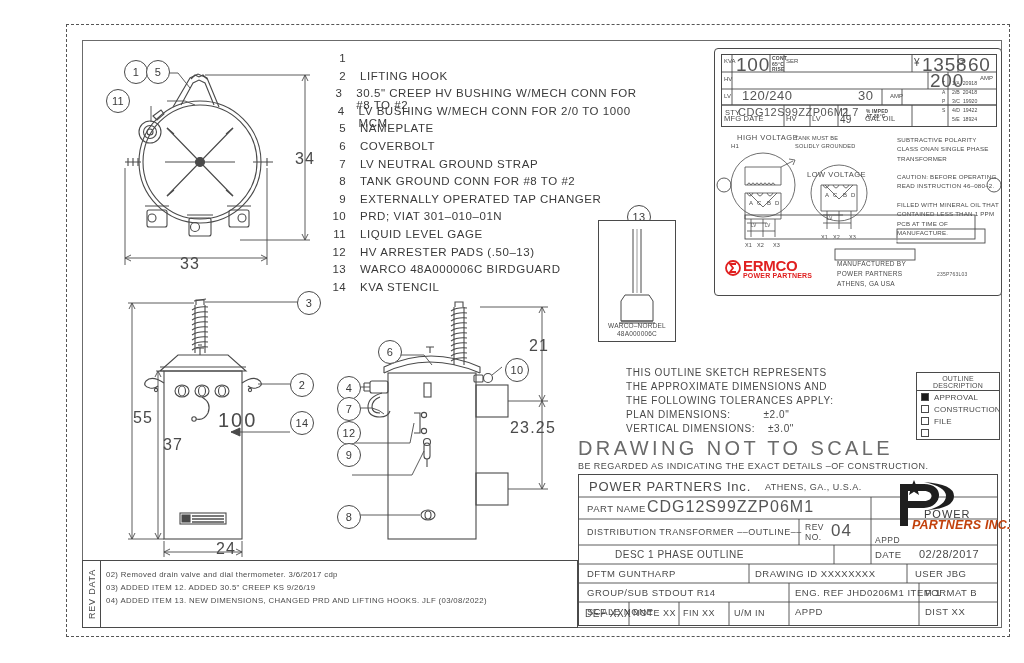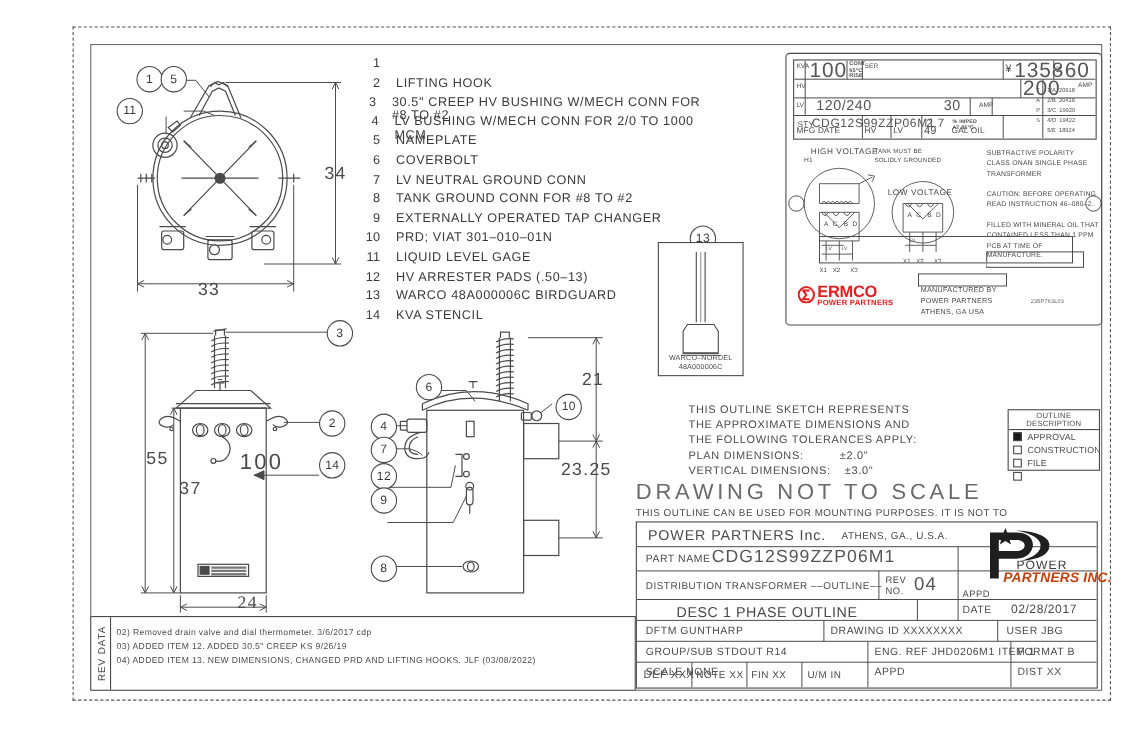--- a/index.html
+++ b/index.html
@@ -66,21 +66,21 @@
 
   
   #note-block{left:578px;top:366px;width:420px;}
   #note-block .nl{font-size:10px;letter-spacing:.6px;line-height:14px;
       color:#4a4a4a;margin-left:48px;}
   #dnts{font-size:20px;letter-spacing:3.4px;color:#6a6a6a;line-height:24px;}
   #note-bot{font-size:9px;letter-spacing:.45px;line-height:12.5px;
       color:#4a4a4a;}
 
   
-  #outline-desc{left:916px;top:372px;width:84px;height:56px;
+  #outline-desc{left:916px;top:372px;width:84px;height:68px;
       border:1px solid #4a4a4a;box-sizing:border-box;background:#fff;}
   #outline-desc .hd{font-size:7px;letter-spacing:.2px;text-align:center;
       padding:2px 0 1px;border-bottom:1px solid #4a4a4a;color:#4a4a4a;}
   #outline-desc .it{display:flex;align-items:center;height:12px;
       padding-left:4px;font-size:8px;letter-spacing:.2px;color:#4a4a4a;}
   #outline-desc .bx{width:8px;height:8px;border:1px solid #4a4a4a;
       margin-right:5px;box-sizing:border-box;background:#fff;flex:none;}
   #outline-desc .bx.on{background:#1a1a1a;}
 
   
@@ -131,21 +131,21 @@
   <div class="row">
       <div class="num">5</div>
       <div class="txt">NAMEPLATE</div>
     </div>
   <div class="row">
       <div class="num">6</div>
       <div class="txt">COVERBOLT</div>
     </div>
   <div class="row">
       <div class="num">7</div>
-      <div class="txt">LV NEUTRAL GROUND CONN</div>
+      <div class="txt">LV NEUTRAL GROUND STRAP</div>
     </div>
   <div class="row">
       <div class="num">8</div>
       <div class="txt">TANK GROUND CONN FOR #8 TO #2</div>
     </div>
   <div class="row">
       <div class="num">9</div>
       <div class="txt">EXTERNALLY OPERATED TAP CHANGER</div>
     </div>
   <div class="row">
@@ -307,21 +307,21 @@
     <path d="M56,257 L134,257"></path>
     <path d="M62,254 L56,257 L62,260"></path>
     <path d="M128,254 L134,257 L128,260"></path>
   </g>
 </svg>
 <div class="balloon abs" style="left:297px;top:291px;">3</div>
 <div class="balloon abs" style="left:290px;top:373px;">2</div>
 <div class="balloon abs" style="left:290px;top:411px;">14</div>
 <div class="dim" style="left:133px;top:409px;">55</div>
 <div class="dim" style="left:163px;top:436px;">37</div>
-<div class="dim" style="left:216px;top:540px;font-family:Liberation Serif, serif;">24</div>
+<div class="dim" style="left:216px;top:540px;">24</div>
 <div class="dim" style="left:218px;top:409px;font-size:20px;letter-spacing:2px;">100</div>
 
 <svg class="abs" style="left:352px;top:295px;" width="220" height="265">
   <g fill="none" stroke="#4a4a4a" stroke-width="1.1">
 
     <rect x="36" y="78" width="88" height="166"></rect>
 
     <path d="M32,78 q44,-22 96,0"></path>
     <path d="M32,78 L32,72 q46,-22 96,0 L128,78"></path>
     <path d="M78,58 L78,52 M74,52 L82,52"></path>
@@ -580,21 +580,20 @@
     <span>PLAN  DIMENSIONS:</span>
     <span style="display:inline-block;width:26px;"></span>
     <span>±2.0"</span>
   </div>
   <div class="nl nos">
     <span>VERTICAL  DIMENSIONS:</span>
     <span style="display:inline-block;width:6px;"></span>
     <span>±3.0"</span>
   </div>
   <div id="dnts">DRAWING  NOT  TO  SCALE</div>
-  <div id="note-bot">THIS OUTLINE CAN BE USED FOR MOUNTING PURPOSES.   IT IS NOT TO</div>
   <div id="note-bot">BE REGARDED AS INDICATING THE EXACT DETAILS –OF CONSTRUCTION.</div>
 </div>
 
 <div class="abs" id="outline-desc">
   <div class="hd">OUTLINE DESCRIPTION</div>
   <div class="it">
     <span class="bx on"></span>
     <span>APPROVAL</span>
   </div>
   <div class="it">
@@ -633,21 +632,21 @@
   </svg>
   <div class="tb-txt" style="left:10px;top:4px;font-size:13px;letter-spacing:.8px;">POWER  PARTNERS  Inc.</div>
   <div class="tb-txt" style="left:186px;top:7px;font-size:9px;">ATHENS, GA., U.S.A.</div>
   <div class="tb-txt" style="left:8px;top:28px;font-size:9.5px;">PART NAME</div>
   <div class="tb-txt" style="left:68px;top:23px;font-size:16px;letter-spacing:1px;color:#555;">CDG12S99ZZP06M1</div>
   <div class="tb-txt" style="left:8px;top:52px;font-size:9px;">DISTRIBUTION  TRANSFORMER  ––OUTLINE––</div>
   <div class="tb-txt" style="left:226px;top:47px;font-size:8.5px;line-height:10px;white-space:pre-line;">REV
 NO.</div>
   <div class="tb-txt" style="left:252px;top:46px;font-size:17px;letter-spacing:1px;color:#555;">04</div>
   <div class="tb-txt" style="left:296px;top:60px;font-size:8.5px;">APPD</div>
-  <div class="tb-txt" style="left:8px;top:74px;font-size:13px;padding-left:28px;">DESC 1 PHASE OUTLINE</div>
+  <div class="tb-txt" style="left:8px;top:74px;font-size:10px;padding-left:28px;">DESC 1 PHASE OUTLINE</div>
   <div class="tb-txt" style="left:296px;top:74px;font-size:9.5px;">DATE</div>
   <div class="tb-txt" style="left:340px;top:73px;font-size:11px;">02/28/2017</div>
   <div class="tb-txt" style="left:8px;top:93px;font-size:9.5px;">DFTM GUNTHARP</div>
   <div class="tb-txt" style="left:176px;top:93px;font-size:9.5px;">DRAWING ID  XXXXXXXX</div>
   <div class="tb-txt" style="left:336px;top:93px;font-size:9.5px;">USER JBG</div>
   <div class="tb-txt" style="left:8px;top:112px;font-size:9.5px;">GROUP/SUB STDOUT R14</div>
   <div class="tb-txt" style="left:216px;top:112px;font-size:9.5px;">ENG. REF JHD0206M1 ITEM 1</div>
   <div class="tb-txt" style="left:8px;top:131px;font-size:9.5px;">SCALE NONE</div>
   <div class="tb-txt" style="left:216px;top:112px;font-size:9.5px;opacity:0;"></div>
   <div class="tb-txt" style="left:216px;top:131px;font-size:9.5px;">APPD</div>

